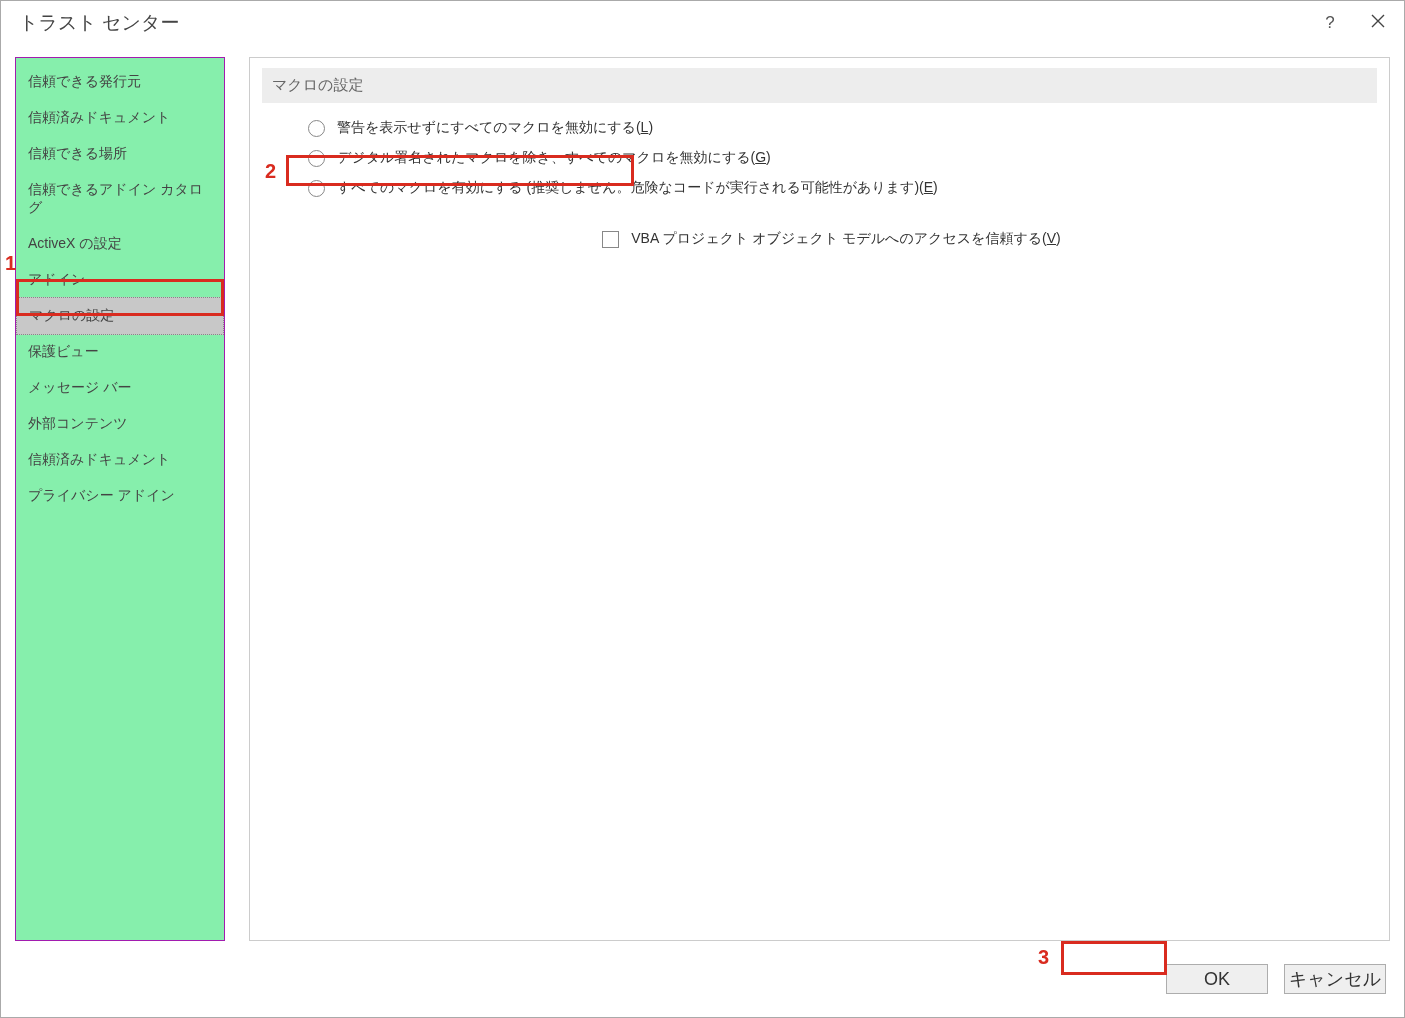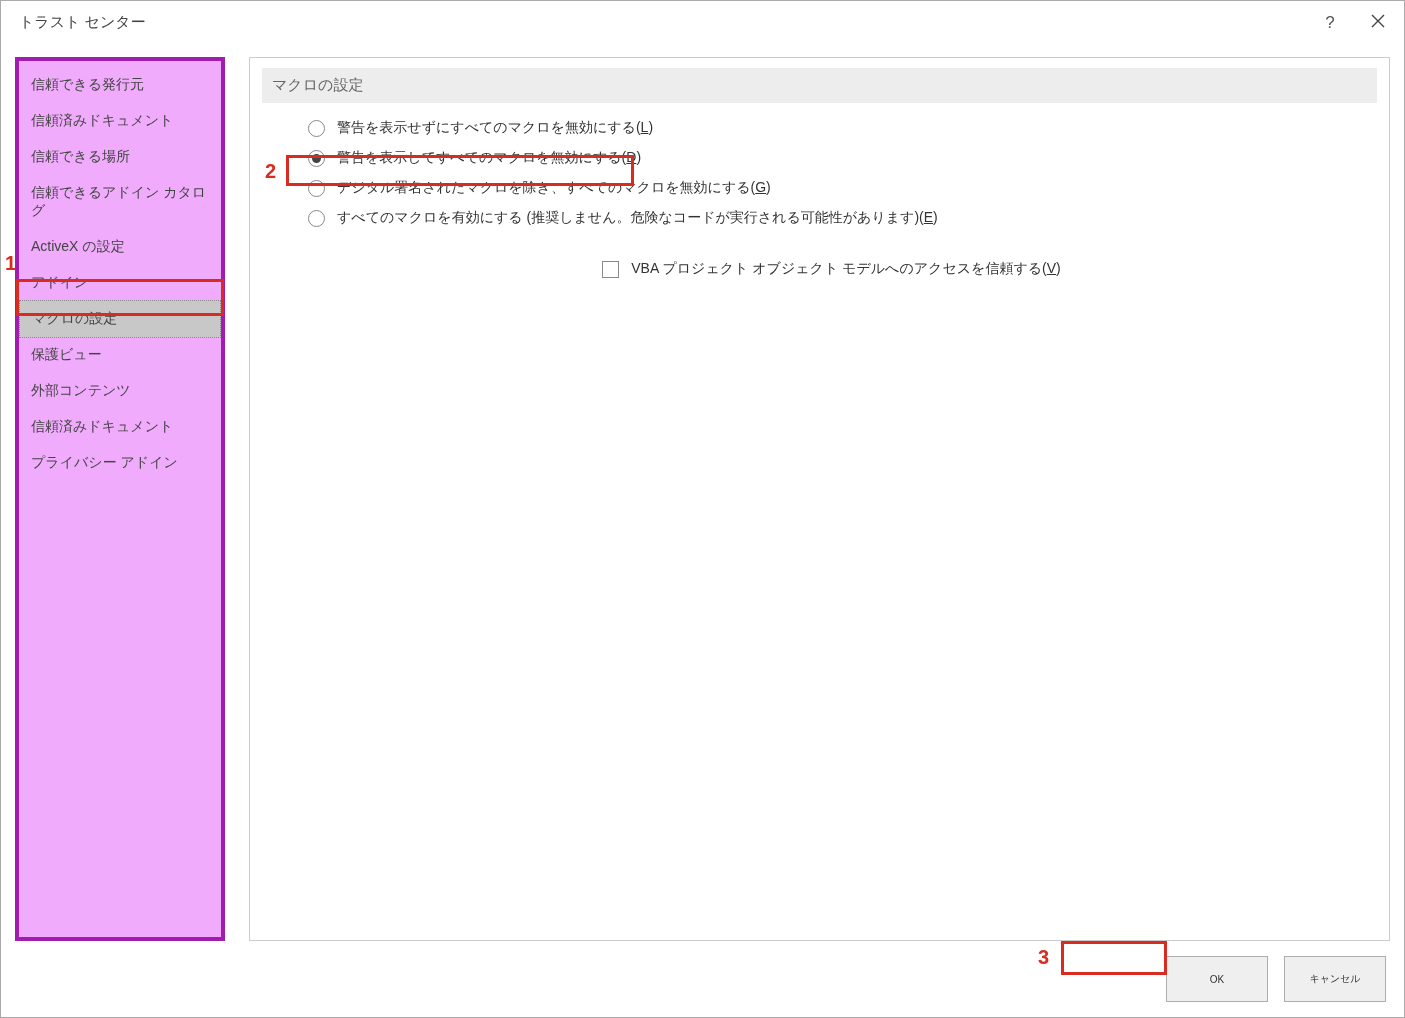--- a/index.html
+++ b/index.html
@@ -19,21 +19,21 @@
     }
     .titlebar {
       display: flex;
       align-items: center;
       justify-content: space-between;
       height: 44px;
       padding: 0 14px;
       border-bottom: 1px solid transparent;
     }
     .titlebar-title {
-      font-size: 15px;
+      font-size: 19px;
       color: #444;
       padding-left: 4px;
     }
     .titlebar-controls {
       display: flex;
       align-items: center;
       gap: 24px;
     }
     .help-icon, .close-icon {
       cursor: pointer;
@@ -48,22 +48,22 @@
       height: 14px;
     }
     .dialog-body {
       display: flex;
       padding: 12px 14px 0 14px;
       gap: 24px;
       height: calc(100% - 44px - 76px);
     }
     .sidebar {
       width: 210px;
-      border: 4px solid #a21caf;
-      background: #f0abfc;
+      border: 1px solid #a21caf;
+      background: #86efac;
       padding-top: 6px;
     }
     .sidebar-item {
       padding: 9px 12px;
       color: #444;
       cursor: pointer;
     }
     .sidebar-item.selected {
       background: #c8c8c8;
       border: 1px dotted #888;
@@ -134,24 +134,24 @@
     .footer {
       display: flex;
       justify-content: flex-end;
       align-items: center;
       padding: 16px 18px;
       gap: 16px;
       height: 76px;
     }
     .btn {
       min-width: 102px;
-      height: 46px;
+      height: 30px;
       background: #efefef;
       border: 1px solid #adadad;
-      font-size: 10px;
+      font-size: 18px;
       color: #333;
       cursor: pointer;
     }
     .annotation {
       position: absolute;
       color: #d92b1f;
       font-weight: bold;
       font-size: 20px;
       font-family: Arial, sans-serif;
       pointer-events: none;
@@ -186,37 +186,34 @@
   <div class="dialog-body">
     <div class="sidebar">
       <div class="sidebar-item"><span>信頼できる発行元</span></div>
       <div class="sidebar-item"><span>信頼済みドキュメント</span></div>
       <div class="sidebar-item"><span>信頼できる場所</span></div>
       <div class="sidebar-item"><span>信頼できるアドイン カタログ</span></div>
       <div class="sidebar-item"><span>ActiveX の設定</span></div>
       <div class="sidebar-item"><span>アドイン</span></div>
       <div class="sidebar-item selected"><span>マクロの設定</span></div>
       <div class="sidebar-item"><span>保護ビュー</span></div>
+      <div class="sidebar-item"><span>メッセージ バー</span></div>
       <div class="sidebar-item"><span>外部コンテンツ</span></div>
       <div class="sidebar-item"><span>信頼済みドキュメント</span></div>
       <div class="sidebar-item"><span>プライバシー アドイン</span></div>
     </div>
 
     <div class="main-panel">
       <div class="section-heading">マクロの設定</div>
       <div class="radio-group">
         <div class="radio-row">
           <span class="radio-circle"></span>
           <span class="radio-label"><span>警告を表示せずにすべてのマクロを無効にする(</span><span class="underline-key">L</span><span>)</span></span>
         </div>
         <div class="radio-row">
-          <span class="radio-circle checked"></span>
-          <span class="radio-label"><span>警告を表示してすべてのマクロを無効にする(</span><span class="underline-key">D</span><span>)</span></span>
-        </div>
-        <div class="radio-row">
           <span class="radio-circle"></span>
           <span class="radio-label"><span>デジタル署名されたマクロを除き、すべてのマクロを無効にする(</span><span class="underline-key">G</span><span>)</span></span>
         </div>
         <div class="radio-row">
           <span class="radio-circle"></span>
           <span class="radio-label"><span>すべてのマクロを有効にする (推奨しません。危険なコードが実行される可能性があります)(</span><span class="underline-key">E</span><span>)</span></span>
         </div>
       </div>
 
       <div class="checkbox-group">

